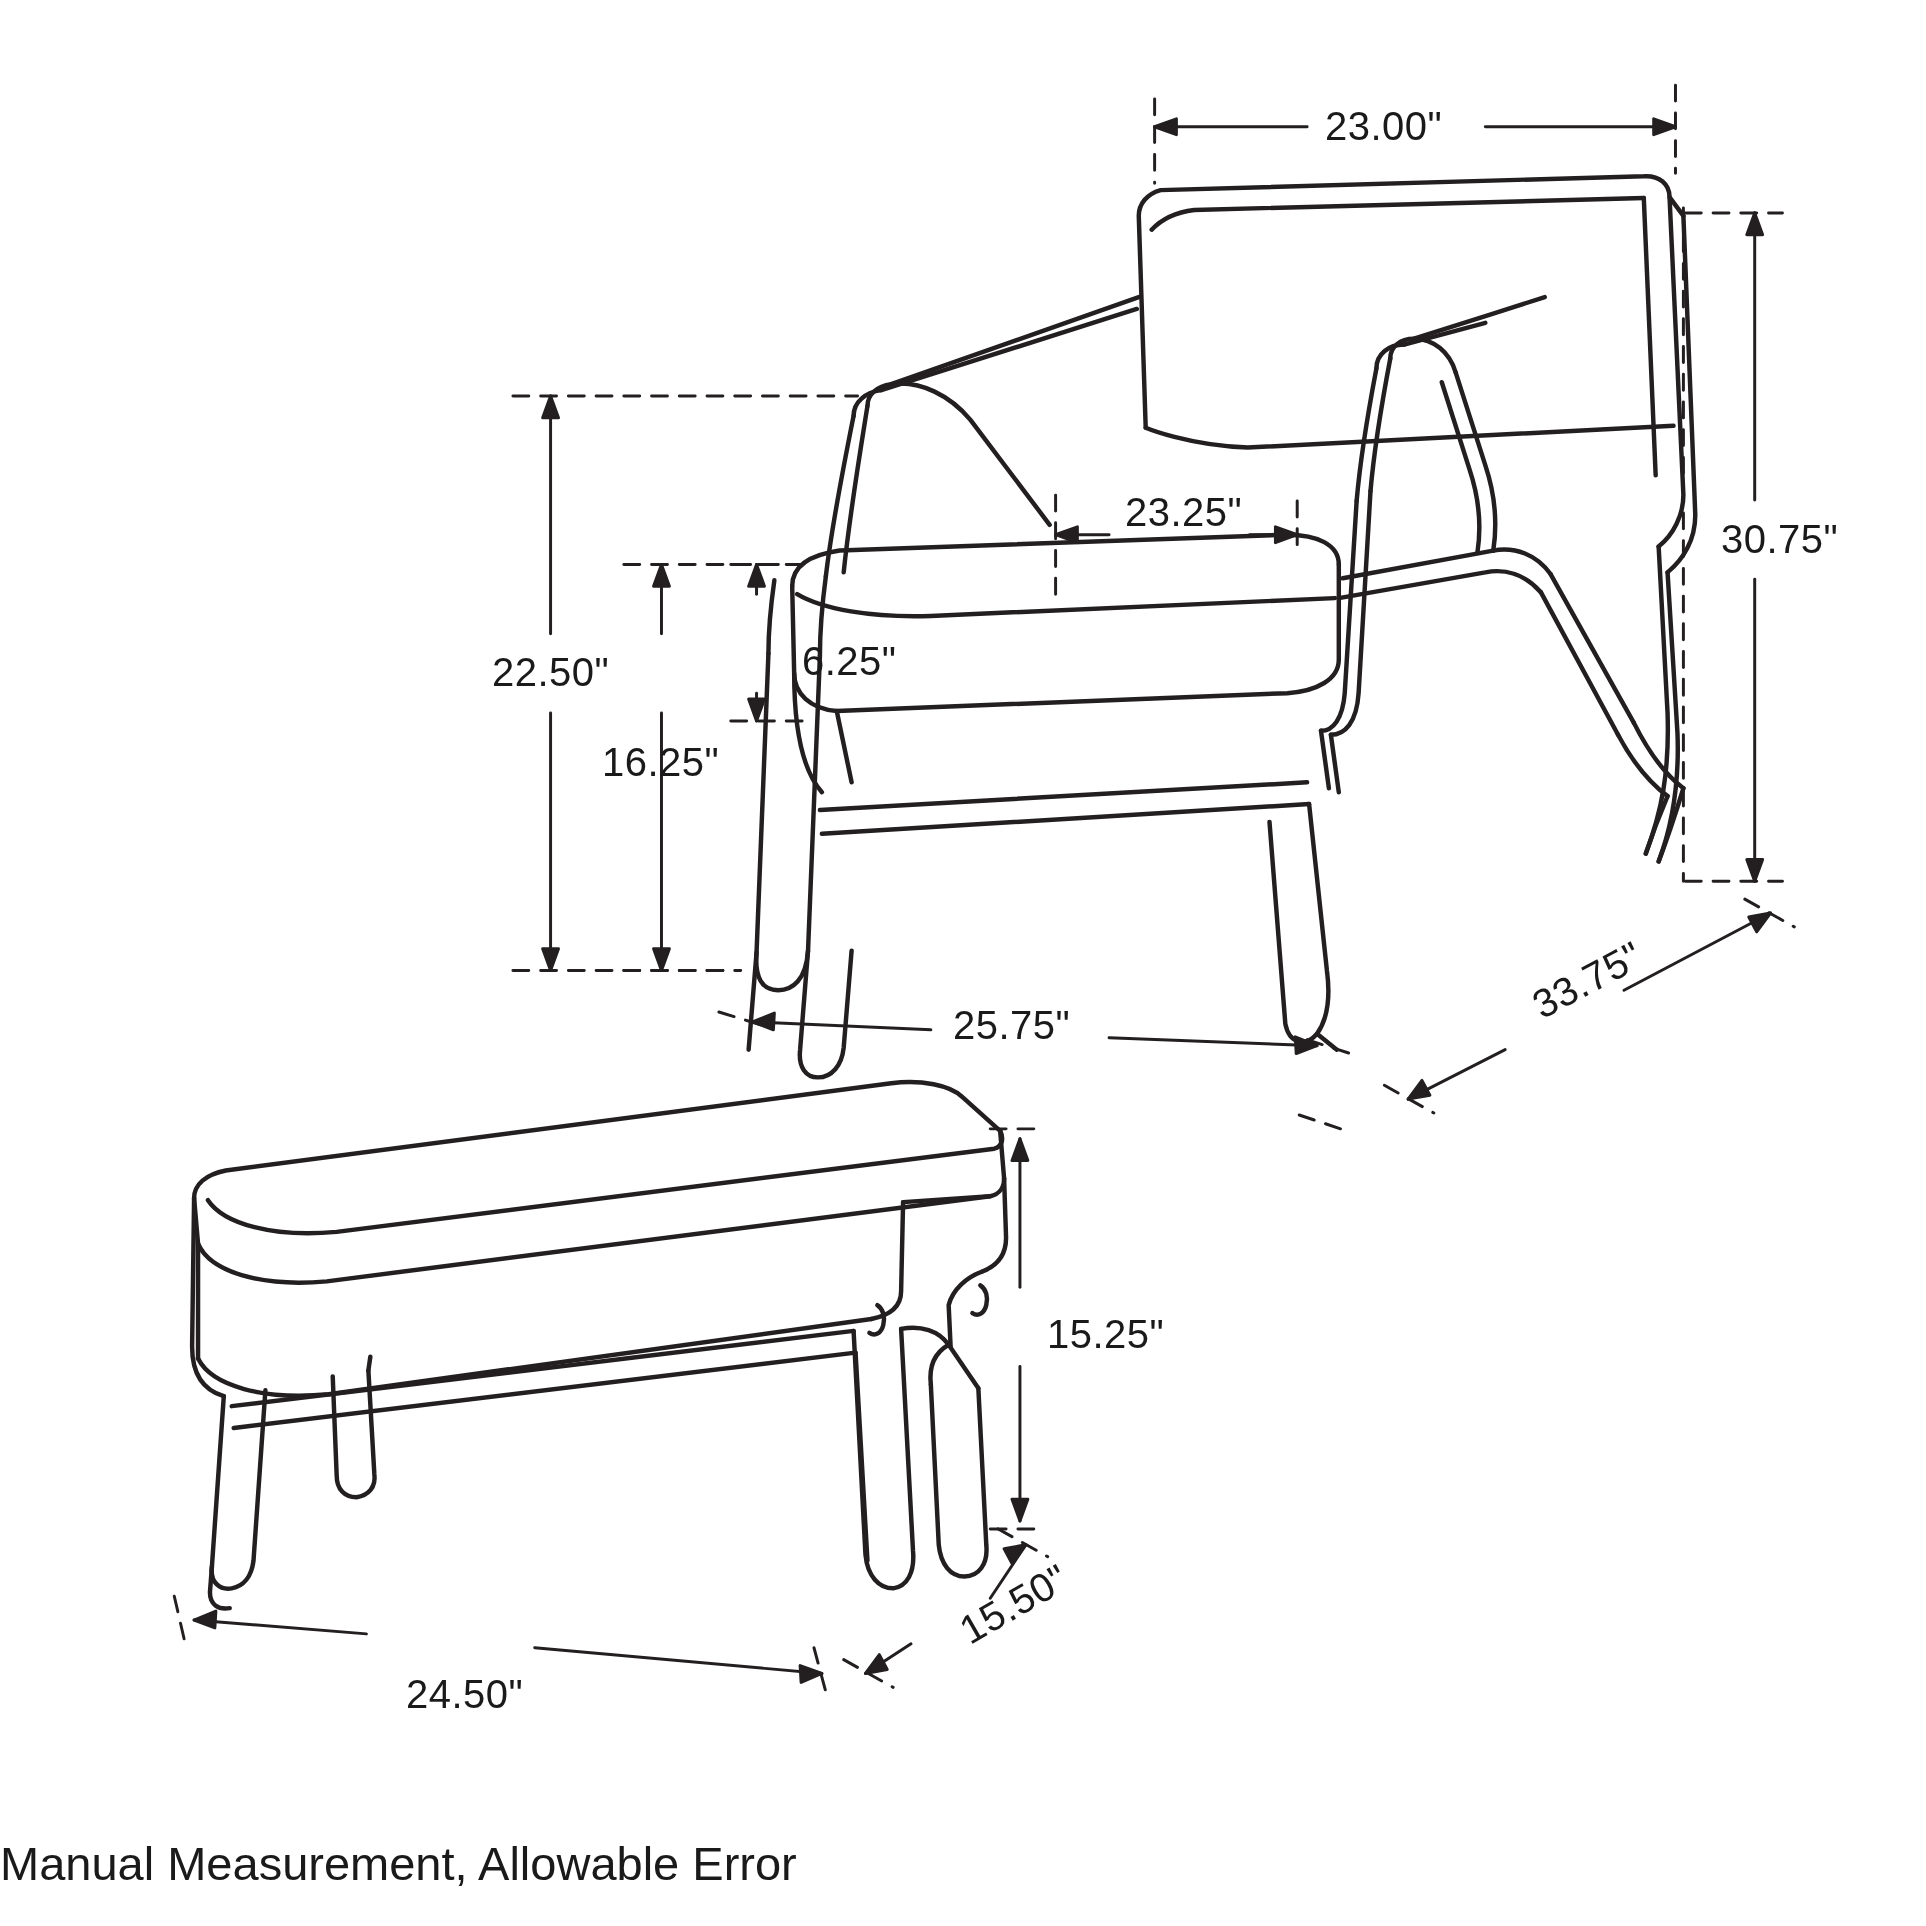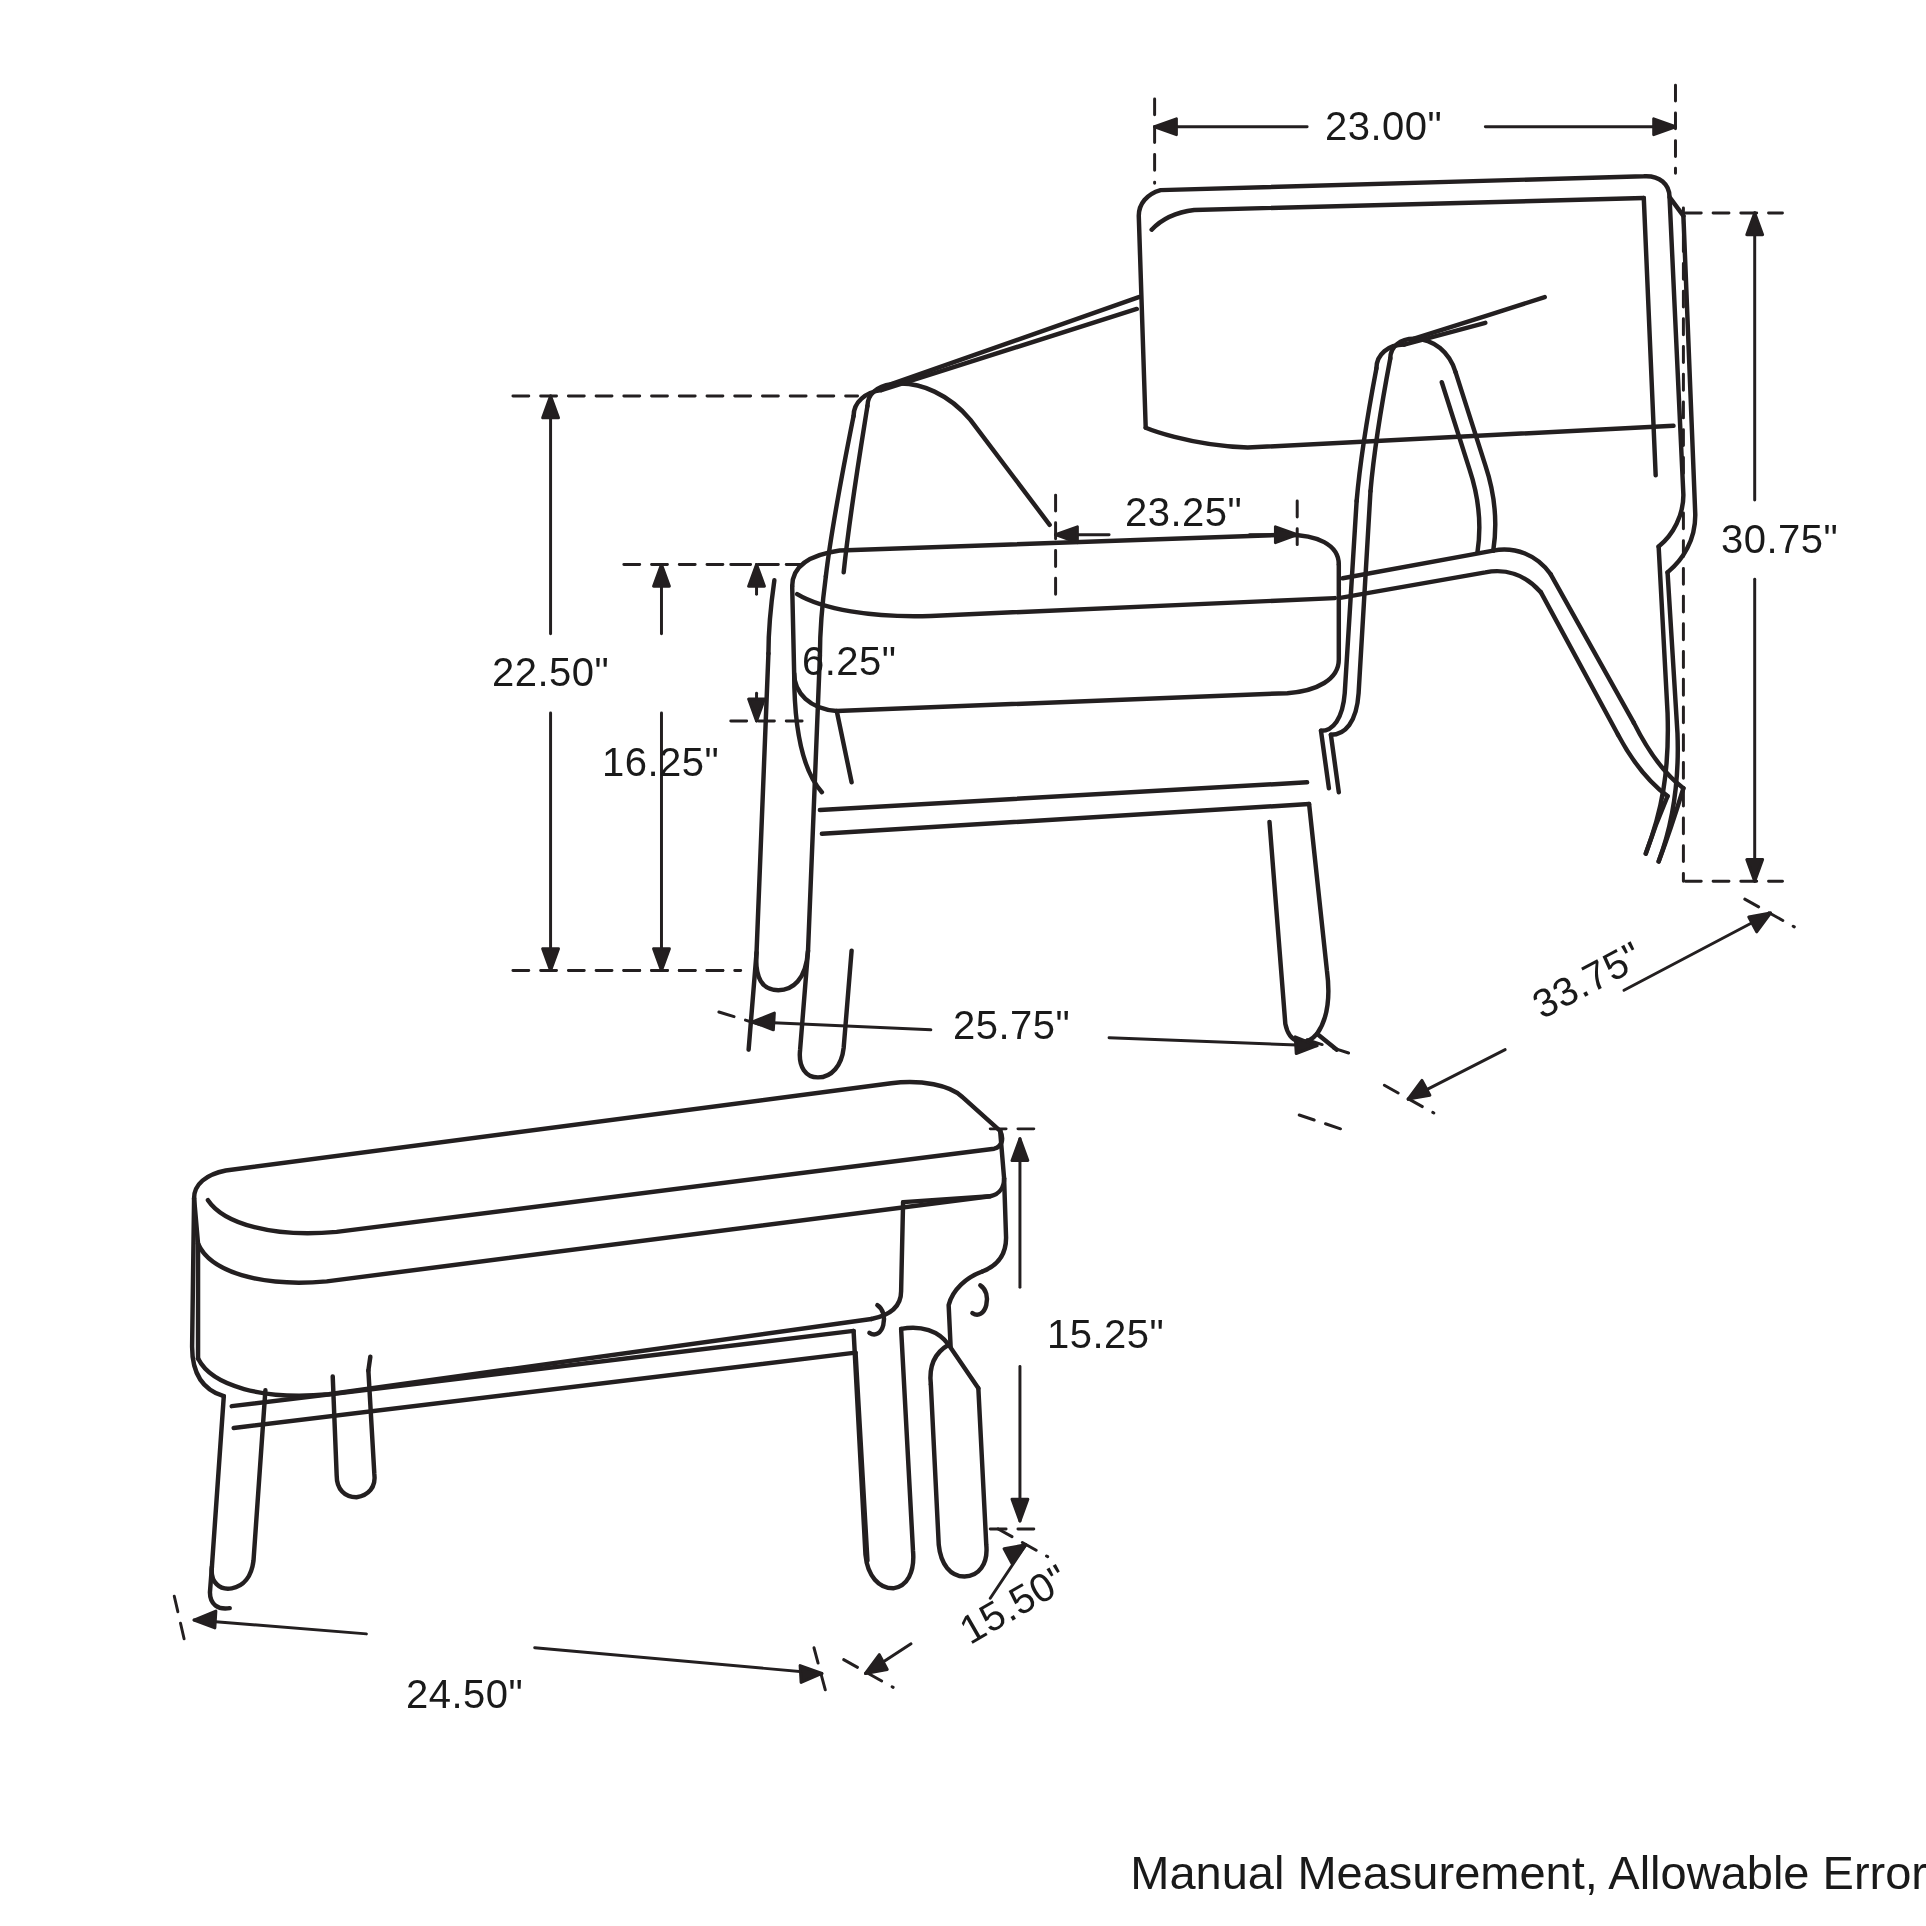--- a/index.html
+++ b/index.html
@@ -36,22 +36,21 @@
     letter-spacing: 0.5px;
   }
   .footnote {
     position: absolute;
     font-family: "Liberation Sans", sans-serif;
     font-size: 47px;
     color: #1a1a1a;
     white-space: nowrap;
     left: 0;
     width: 1927px;
-    text-align: right;
-    margin-top: 9px;
+    text-align: left;
   }
 </style>
 </head>
 <body>
 
 <div id="sheet">
 
   <svg id="drawing" viewBox="0 0 1946 1946">
     <g fill="none" stroke="#231f20" stroke-width="4.5" stroke-linecap="round" stroke-linejoin="round">
 

